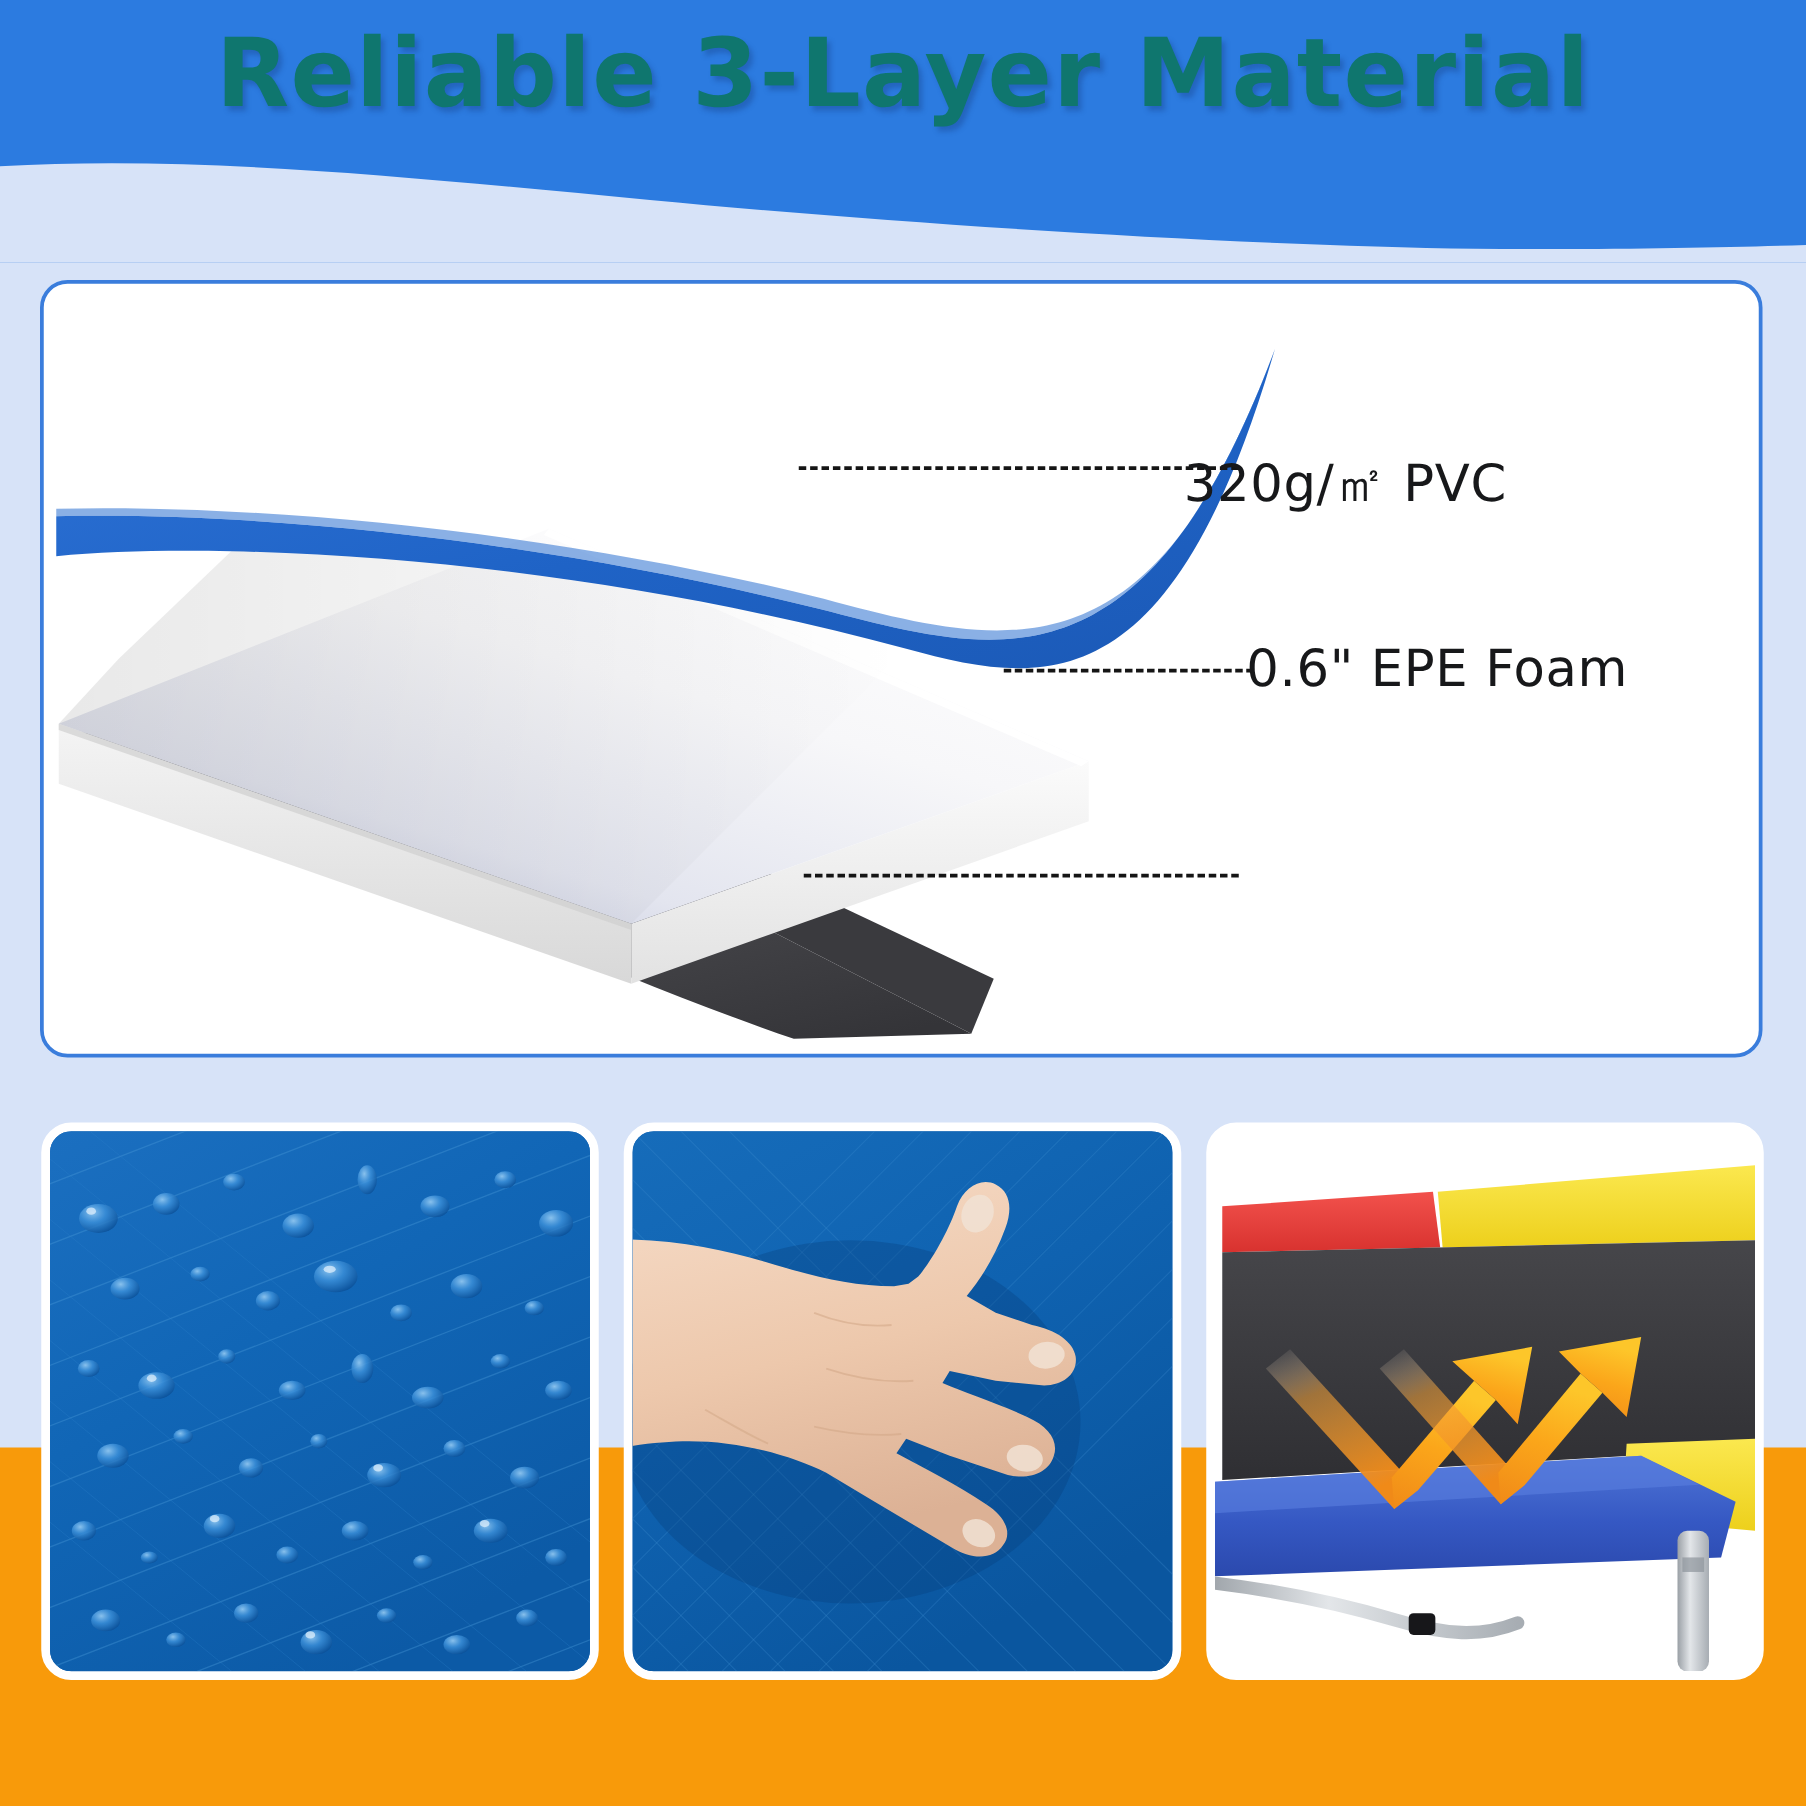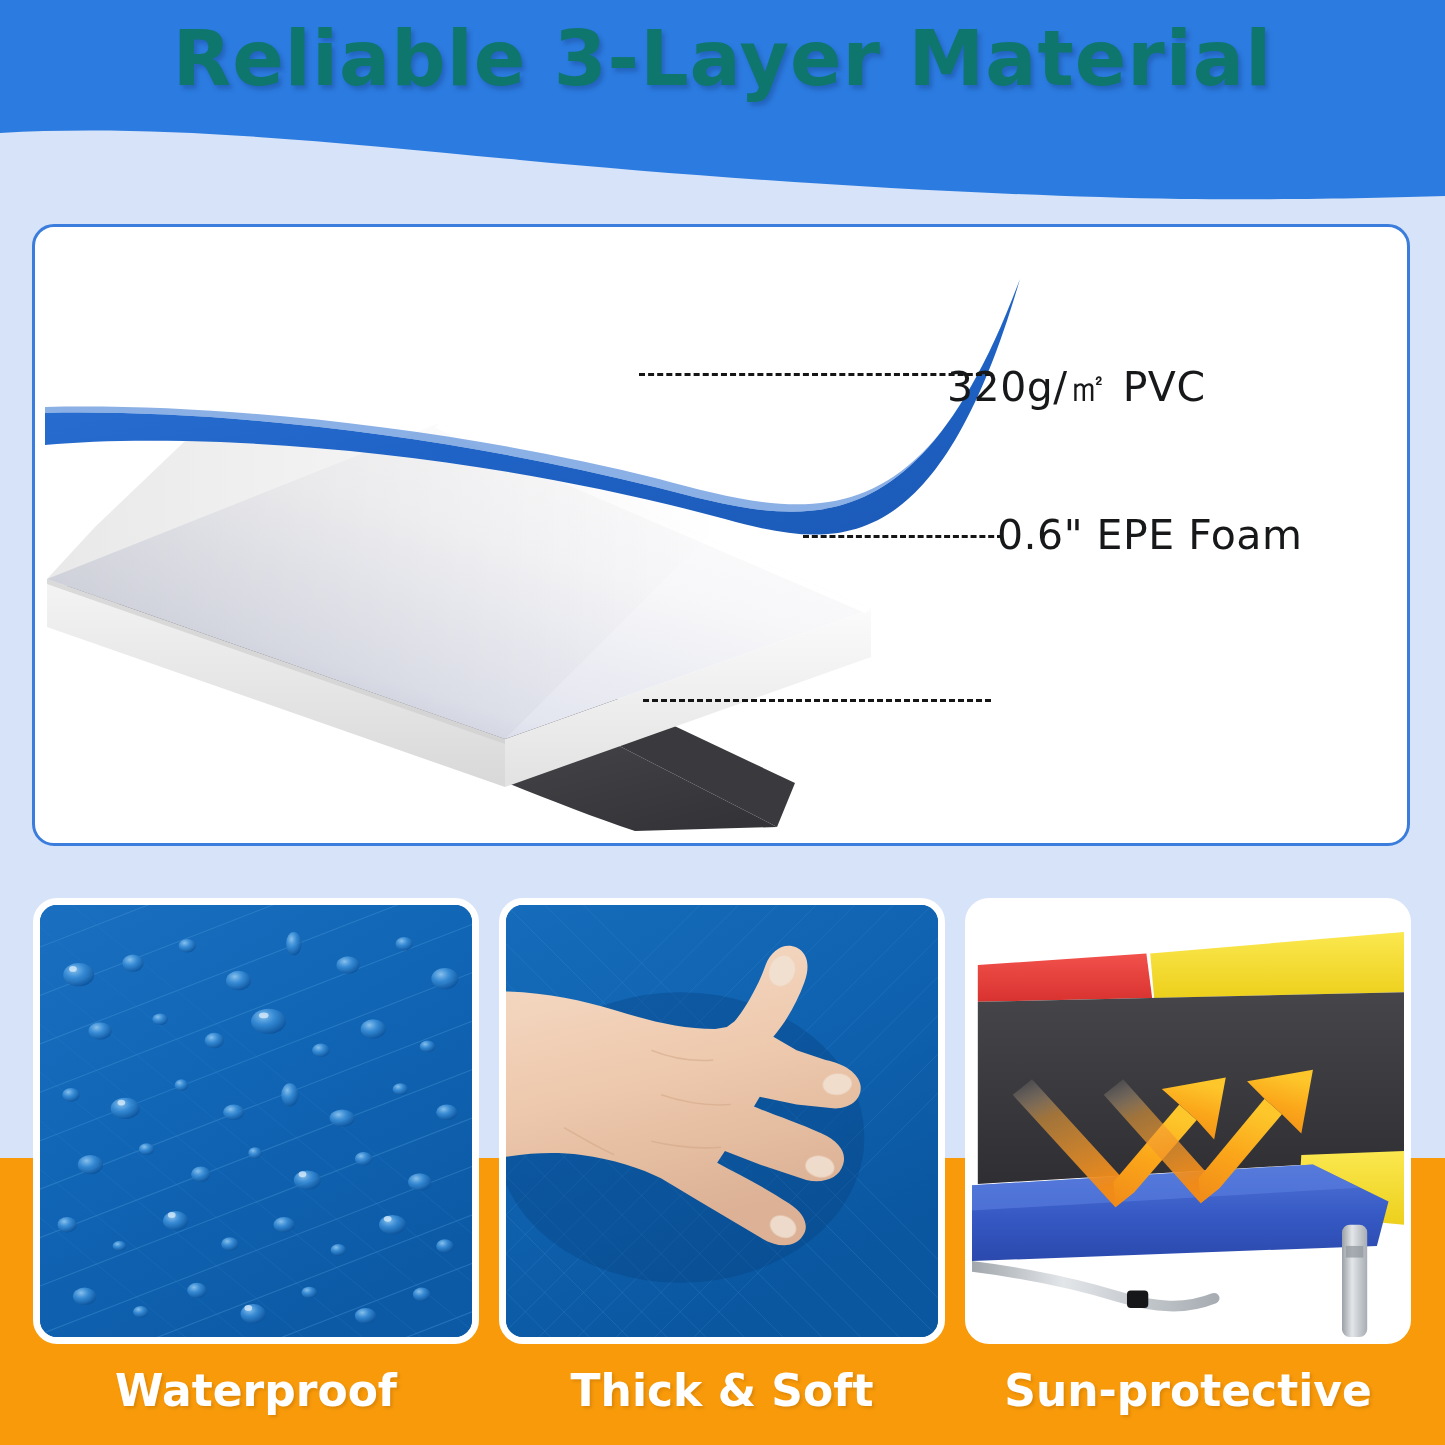--- a/index.html
+++ b/index.html
@@ -435,19 +435,14 @@
 
           <path d="M136,196 L156,180 L256,292 L236,308 Z" fill="url(#inArrowG)"></path>
 
           <path d="M236,308 L256,292 L320,216 L302,200 L234,282 Z" fill="url(#arrowG)"></path>
           <path d="M284,182 L352,170 L340,236 L320,216 L302,200 Z" fill="url(#arrowG)"></path>
         </g>
       </svg>
     </div>
   </div>
 
-  <div class="captions">
-    <div class="caption cap-1">Waterproof</div>
-    <div class="caption cap-2">Thick &amp; Soft</div>
-    <div class="caption cap-3">Sun-protective</div>
-  </div>
 
 </div>
 
 </body></html>

